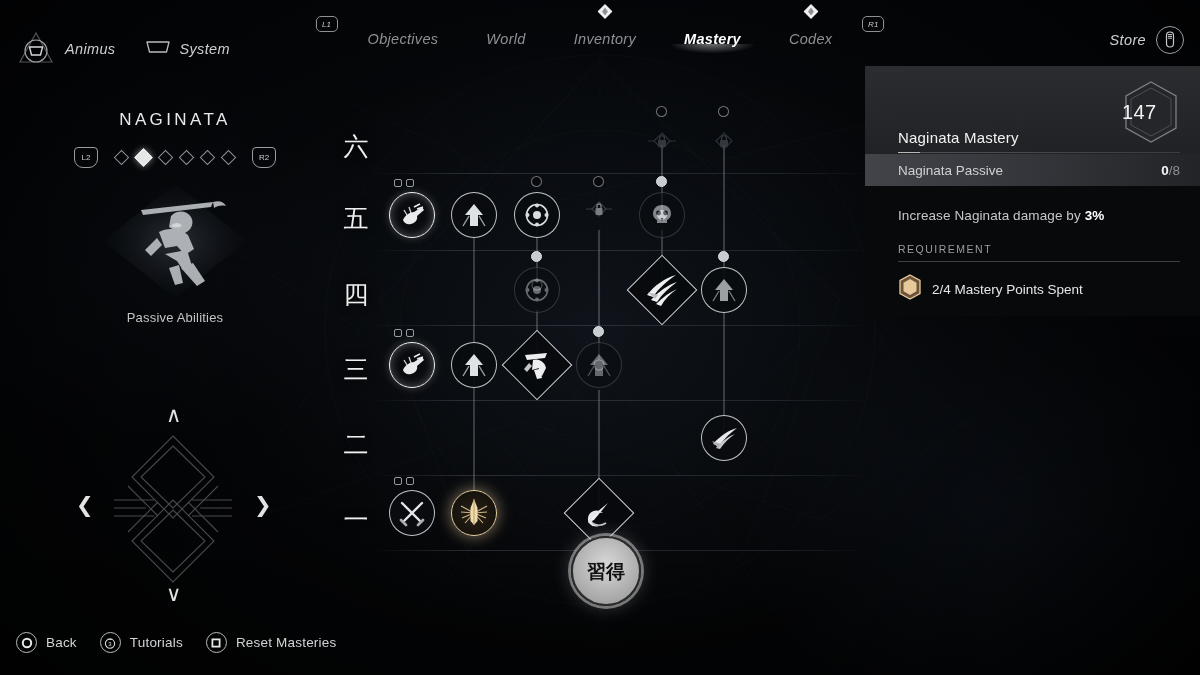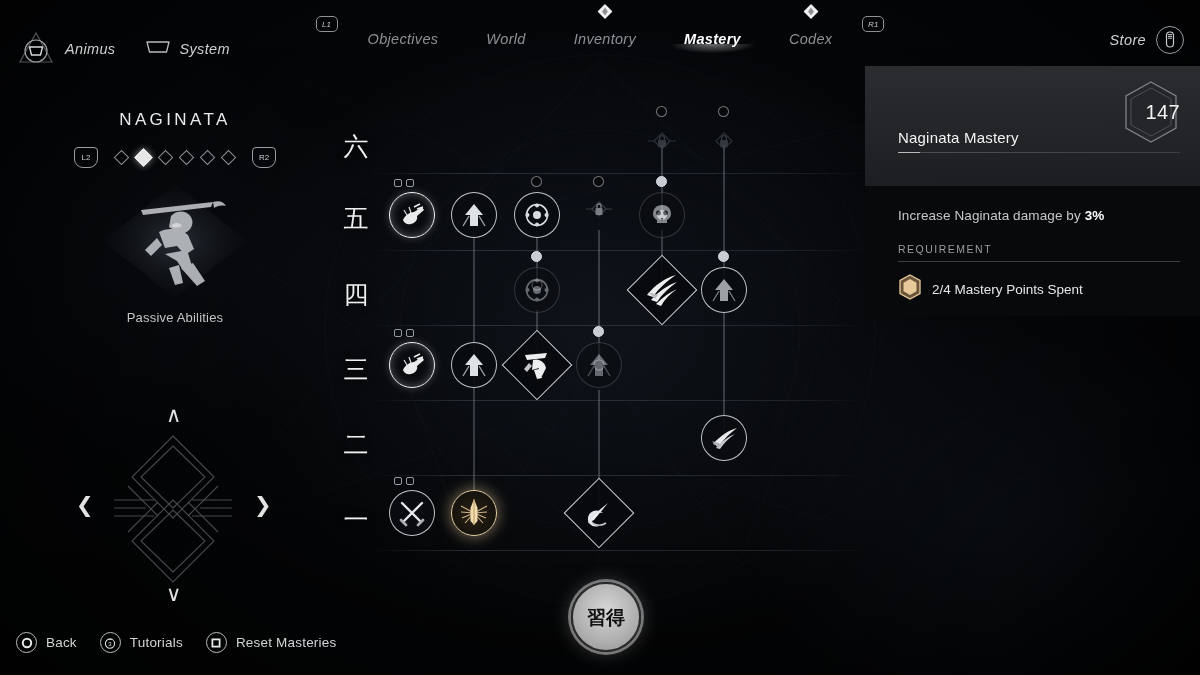--- a/index.html
+++ b/index.html
@@ -132,21 +132,21 @@
   .socket.filled{ background:#c8cdd3; border-color:#d8dce0; }
 
   
   #right-panel{ position:absolute; right:0; top:66px; width:335px; height:250px; z-index:35; }
   #rp-hero{
     position:relative; height:120px;
     background:linear-gradient(180deg, rgba(46,48,52,.92) 0%, rgba(30,32,36,.92) 100%);
   }
   #points-badge{
     position:absolute; right:20px; top:14px; width:58px; height:64px;
-    display:flex; align-items:center; justify-content:flex-end;
+    display:flex; align-items:center; justify-content:flex-start;
   }
   #points-value{ position:relative; z-index:2; font-size:20px; color:#f2f2f2; letter-spacing:.4px; }
   #rp-title{
     position:absolute; left:33px; bottom:40px;
     font-size:15px; color:#f2f2f2; letter-spacing:.2px;
   }
   #rp-divider{ position:absolute; left:33px; right:20px; bottom:33px; height:1px;
                background:linear-gradient(90deg, rgba(235,235,235,.75) 0 22px, rgba(180,185,192,.30) 22px, rgba(180,185,192,.18)); }
   #rp-subrow{
     position:absolute; left:0; right:0; bottom:0; height:32px;
@@ -569,39 +569,43 @@
   <div class="node" style="left:244px; top:418px; width:50px; height:50px;">
     <div class="node-diamond">
       <svg width="32" height="32" viewBox="0 0 32 32">
         <path d="M25 6 L8 20 l-3 6 l6 -3 Z" fill="#eceef0"></path>
         <path d="M20 16 c-6 -5 -14 -2 -15 5 c-1 6 5 10 11 8 c-5 -1 -8 -4 -7 -8 c1 -4 6 -6 11 -5 Z" fill="#e4e7ea"></path>
         <path d="M9 26 c4 3 10 3 14 0" fill="none" stroke="#c3c7cb" stroke-width="1.6"></path>
       </svg>
     </div>
   </div>
 
-  <div class="node" style="left:234px; top:512px; width:84px; height:70px;">
+  <div class="node" style="left:234px; top:466px; width:84px; height:70px;">
     <div class="node-root">習得</div>
   </div>
 </div>
 
 <div id="right-panel">
   <div id="rp-hero">
 
     <div id="points-badge">
       <svg width="58" height="64" viewBox="0 0 58 64" style="position:absolute;left:0;top:0">
         <path d="M29 2 L54 16 L54 48 L29 62 L4 48 L4 16 Z" fill="#24262a" stroke="#7c8086" stroke-width="1.3"></path>
         <path d="M29 8 L49 19 L49 45 L29 56 L9 45 L9 19 Z" fill="none" stroke="#4b4f55" stroke-width="1"></path>
       </svg>
       <span id="points-value">147</span>
     </div>
 
     <div id="rp-title">Naginata Mastery</div>
     <div id="rp-divider"></div>
 
+    <div id="rp-subrow">
+      <span id="rp-subname">Naginata Passive</span>
+      <span id="rp-rank"><b>0</b><span>/</span><span>8</span></span>
+    </div>
   </div>
 
   <div id="rp-body">
     <div id="rp-desc"><span>Increase Naginata damage by </span><b>3%</b></div>
     <div id="rp-reqlabel">REQUIREMENT</div>
     <div id="rp-reqrule"></div>
     <div id="rp-reqrow">
       <span>
         <svg width="24" height="26" viewBox="0 0 24 26">
           <path d="M12 1 L22 6.5 L22 19.5 L12 25 L2 19.5 L2 6.5 Z" fill="#6a553a" stroke="#e8c99a" stroke-width="1.3"></path>

